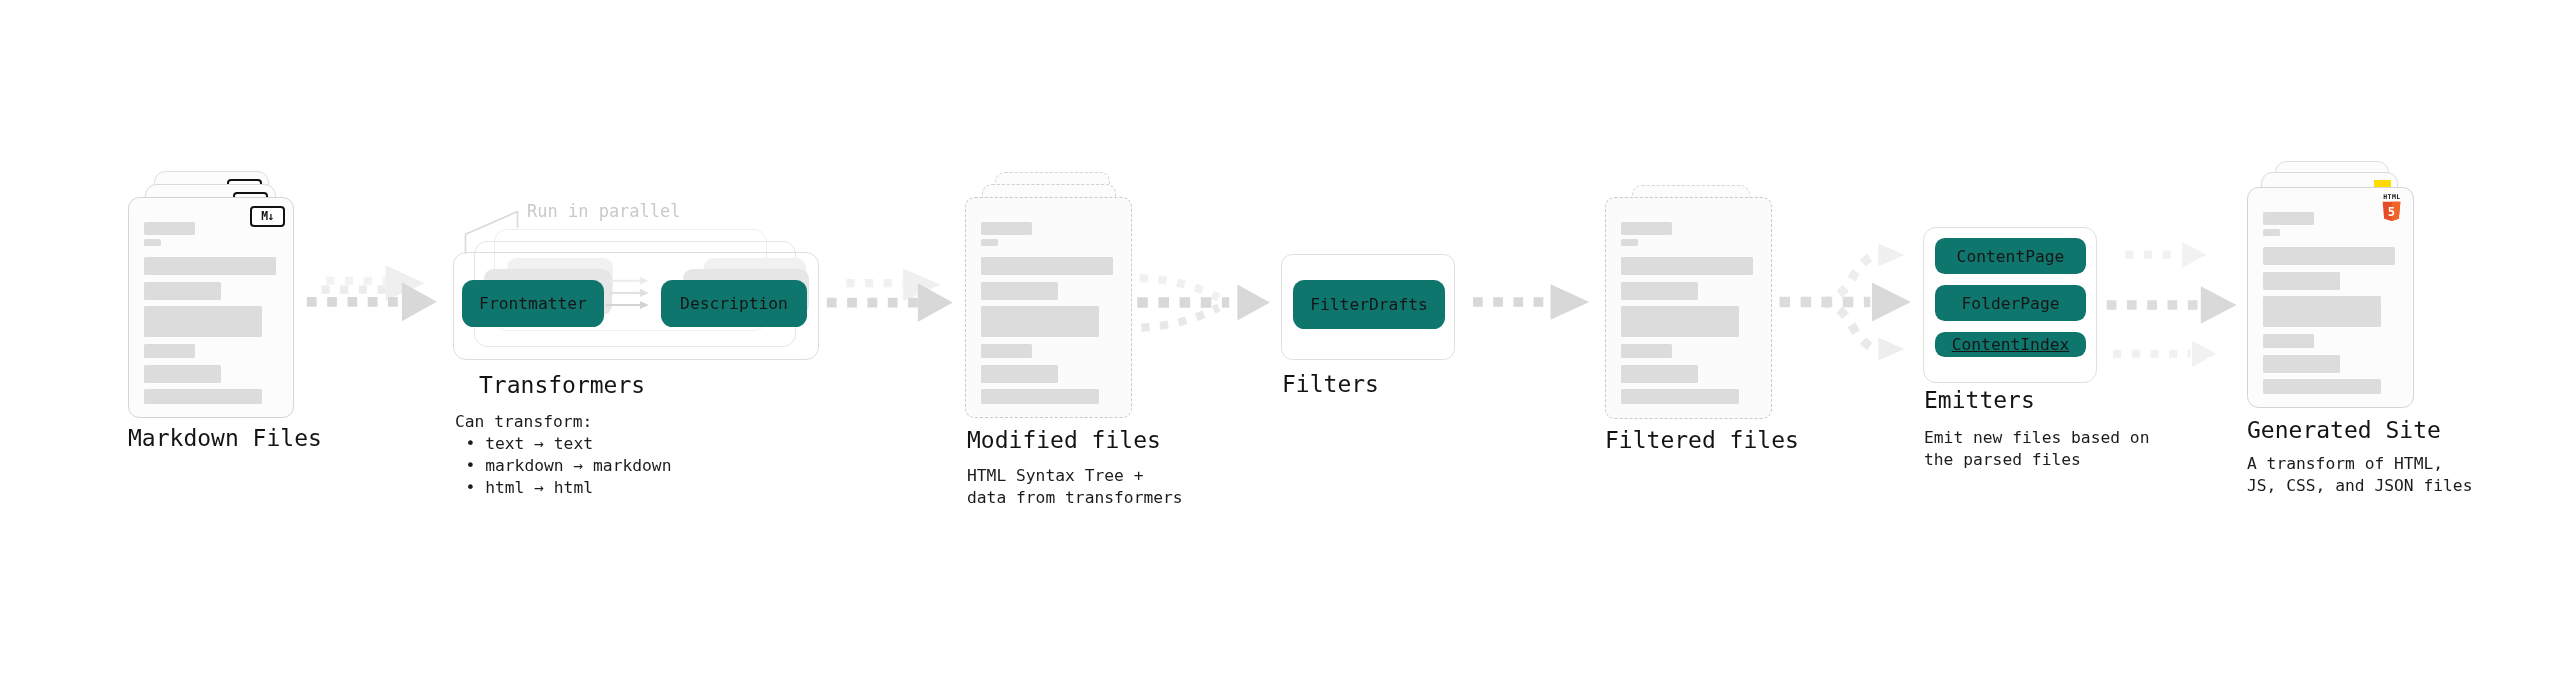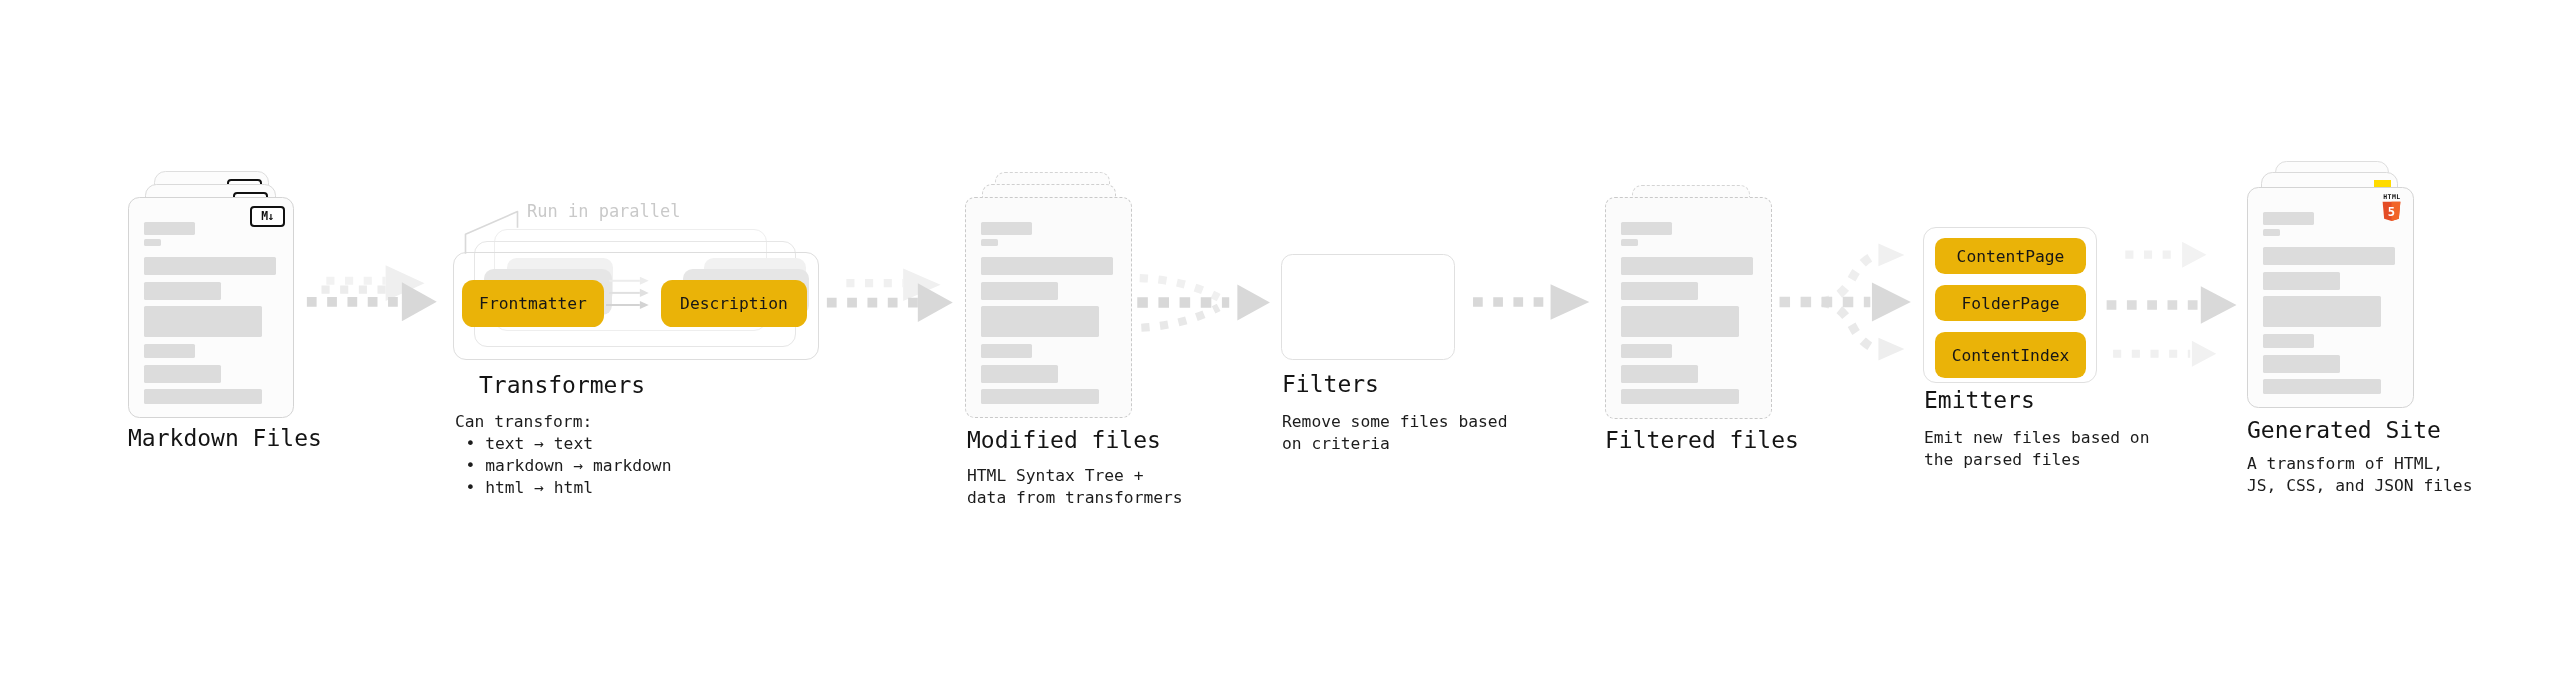--- a/index.html
+++ b/index.html
@@ -20,21 +20,21 @@
   .md-badge{
     position:absolute;width:31px;height:17px;background:#ffffff;
     border:2.4px solid #111111;border-radius:4.1px;
     font-weight:bold;font-size:11.4px;line-height:17px;text-align:center;
     letter-spacing:-0.8px;color:#111111;
   }
   
   .frame{position:absolute;border:1.6px solid #dddddd;border-radius:13px;box-sizing:border-box;background:transparent;}
   .frame.solidbg{background:#ffffff;border-color:#e0e0e0;border-radius:11.4px;}
   .pill{
-    position:absolute;background:#eab308;border-radius:9.8px;
+    position:absolute;background:#0f766e;border-radius:9.8px;
     display:flex;align-items:center;justify-content:center;
     font-size:16.3px;color:#161616;white-space:nowrap;
   }
   .pill.ghost1{background:#e6e6e6;}
   .pill.ghost2{background:#f1f1f1;}
   
   .h{position:absolute;font-size:23px;line-height:27px;color:#141414;white-space:nowrap;}
   .d{position:absolute;font-size:16.3px;line-height:22px;color:#1c1c1c;white-space:nowrap;}
   .d span{display:block;}
   .d .indent{padding-left:10.6px;}
@@ -144,25 +144,22 @@
   </div>
 
   <svg style="left:1134px;top:260px;" width="140" height="85" viewBox="0 0 172 104">
     <path d="M7,22 Q62,24 104,46" fill="none" stroke="#f0f0f0" stroke-width="10" stroke-dasharray="10 13"></path>
     <path d="M9,83 Q62,80 104,58" fill="none" stroke="#e8e8e8" stroke-width="10" stroke-dasharray="10 13"></path>
     <line x1="4" y1="52" x2="117" y2="52" stroke="#d8d8d8" stroke-width="13" stroke-dasharray="13 13"></line>
     <polygon points="127,30 167,52 127,74" fill="#d8d8d8"></polygon>
   </svg>
 
   <div class="frame solidbg" style="left:1281px;top:254px;width:174px;height:106px;"></div>
+  <div class="pill" style="left:1293px;top:280px;width:152px;height:49px;border-radius:11.4px;">FilterDrafts</div>
   <div class="h" style="left:1282px;top:371px;">Filters</div>
-  <div class="d" style="left:1282px;top:411px;">
-    <span>Remove some files based</span>
-    <span>on criteria</span>
-  </div>
 
   <svg style="left:1471px;top:281px;" width="122" height="42" viewBox="0 0 150 52">
     <line x1="2" y1="26" x2="98" y2="26" stroke="#d8d8d8" stroke-width="12" stroke-dasharray="12 13"></line>
     <polygon points="98,4 146,26 98,48" fill="#d8d8d8"></polygon>
   </svg>
 
   <div class="doc dashed ghost" style="left:1632px;top:185px;width:118px;height:41px;"></div>
   <div class="doc dashed" style="left:1605px;top:197px;width:167px;height:222px;">
     <div class="lines">
         <div class="bar" style="width: 51px; height: 13px; margin-bottom: 4.1px;"></div>
@@ -182,21 +179,21 @@
     <polygon points="126,2 158,16 126,30" fill="#f0f0f0"></polygon>
     <path d="M56,74 Q80,78 94,104 Q104,124 122,132" fill="none" stroke="#e9e9e9" stroke-width="11" stroke-dasharray="11 13"></path>
     <polygon points="126,118 158,132 126,146" fill="#eeeeee"></polygon>
     <line x1="4" y1="74" x2="116" y2="74" stroke="#dcdcdc" stroke-width="13" stroke-dasharray="13 13"></line>
     <polygon points="118,50 166,74 118,98" fill="#d9d9d9"></polygon>
   </svg>
 
   <div class="frame solidbg" style="left:1923px;top:227px;width:174px;height:156px;border-radius:13px;"></div>
   <div class="pill" style="left:1935px;top:238px;width:151px;height:36px;">ContentPage</div>
   <div class="pill" style="left:1935px;top:285px;width:151px;height:36px;">FolderPage</div>
-  <div class="pill" style="left:1935px;top:332px;width:151px;height:46px;">ContentIndex</div>
+  <div class="pill" style="left:1935px;top:332px;width:151px;height:25px;text-decoration:underline;">ContentIndex</div>
   <div class="h" style="left:1924px;top:387px;">Emitters</div>
   <div class="d" style="left:1924px;top:427px;">
     <span>Emit new files based on</span>
     <span>the parsed files</span>
   </div>
 
   <svg style="left:2105px;top:240px;" width="138" height="130" viewBox="0 0 170 160">
     <line x1="25" y1="18" x2="93" y2="18" stroke="#f1f1f1" stroke-width="10" stroke-dasharray="10 13"></line>
     <polygon points="95,2 125,18 95,34" fill="#f2f2f2"></polygon>
     <line x1="2" y1="80" x2="116" y2="80" stroke="#dcdcdc" stroke-width="12" stroke-dasharray="12 13"></line>

